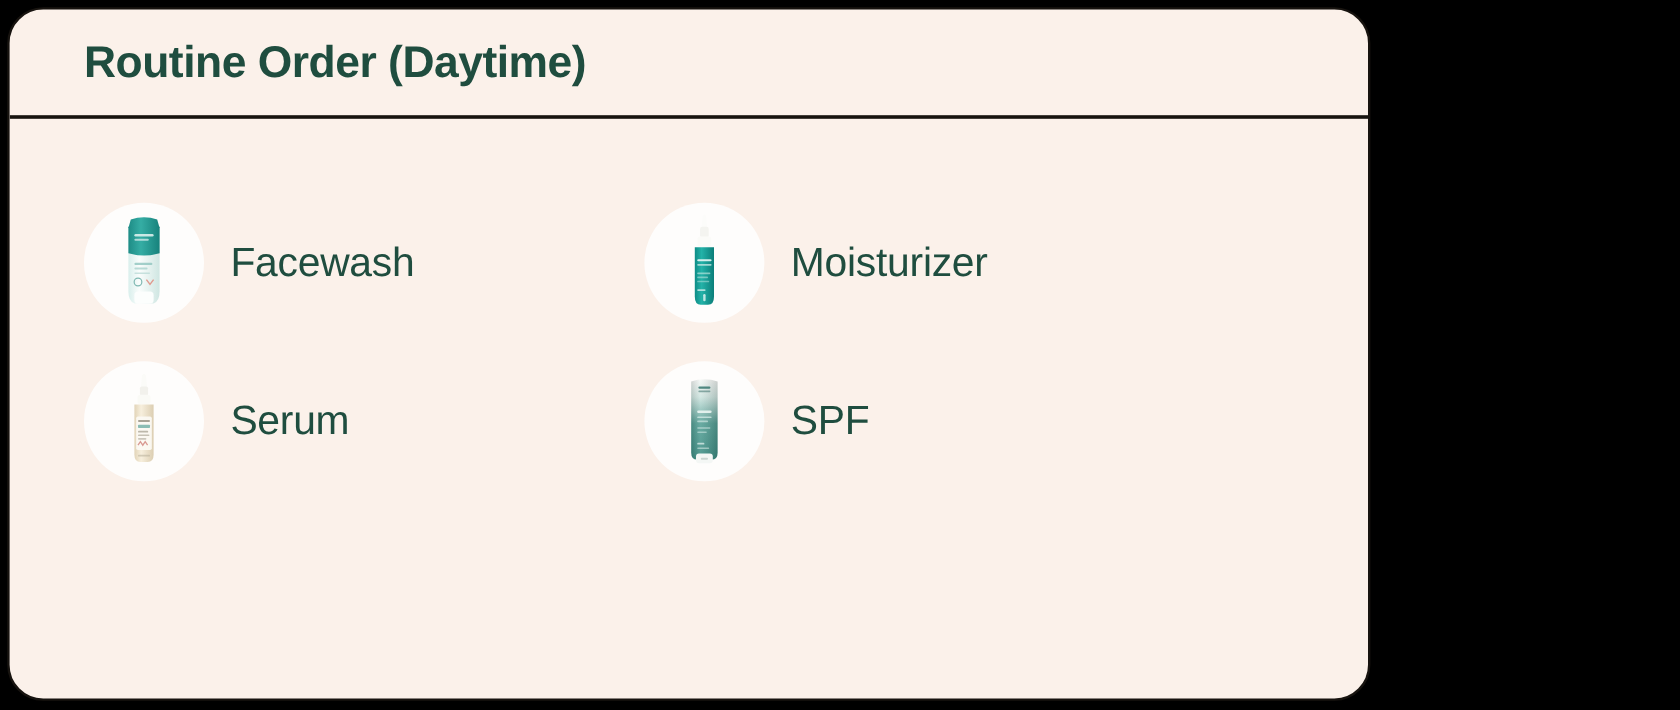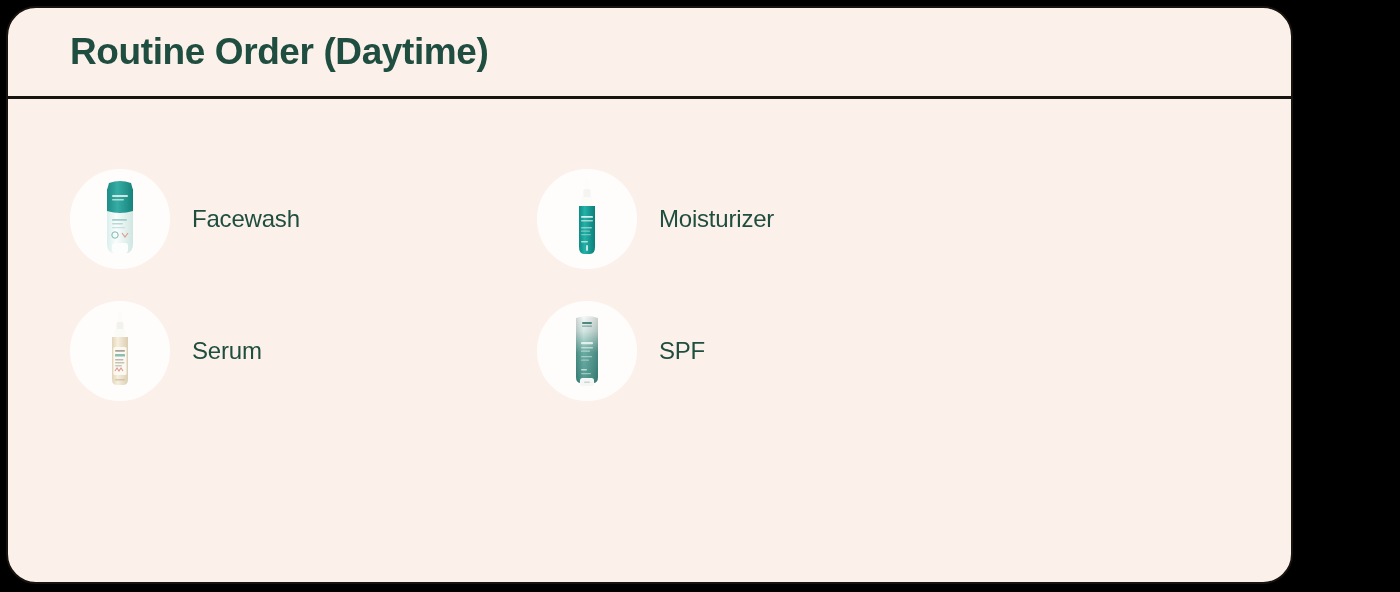--- a/index.html
+++ b/index.html
@@ -11,21 +11,21 @@
     width: 1400px;
     height: 592px;
     overflow: hidden;
     font-family: "Liberation Sans", sans-serif;
   }
 
   .card {
     position: absolute;
     left: 6px;
     top: 6px;
-    width: 1287px;
+    width: 1136px;
     height: 578px;
     box-sizing: border-box;
     background: #FBF1EA;
     border: 2px solid #17130f;
     border-radius: 30px;
     overflow: hidden;
   }
 
   .card-header {
     position: absolute;
@@ -77,21 +77,21 @@
     background: #FEFDFC;
     display: flex;
     align-items: center;
     justify-content: center;
     overflow: hidden;
   }
 
   .step-thumb svg { display: block; }
 
   .step-label {
-    font-size: 24px;
+    font-size: 34px;
     font-weight: 400;
     letter-spacing: -0.2px;
     color: #1F4D3F;
     white-space: nowrap;
   }
 </style>
 </head>
 <body>
 
 <div class="card">

